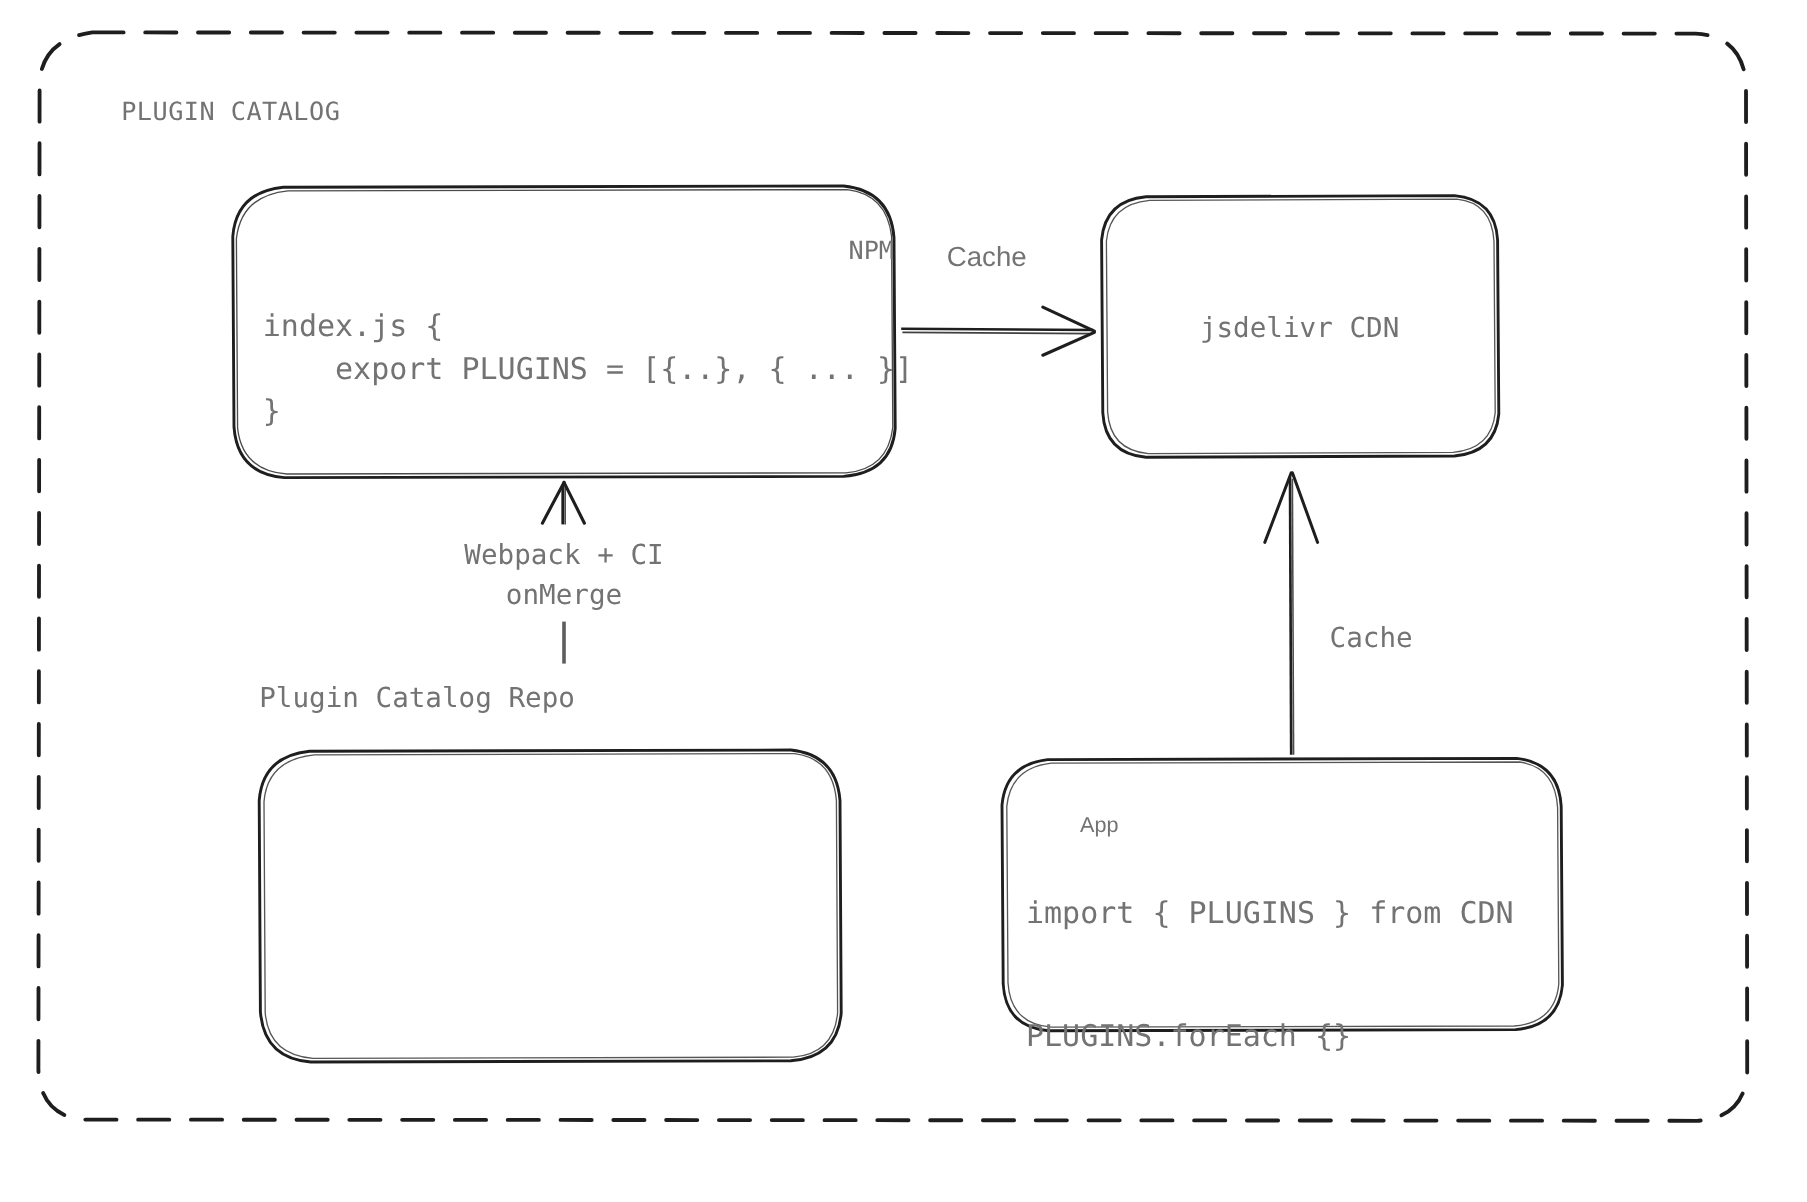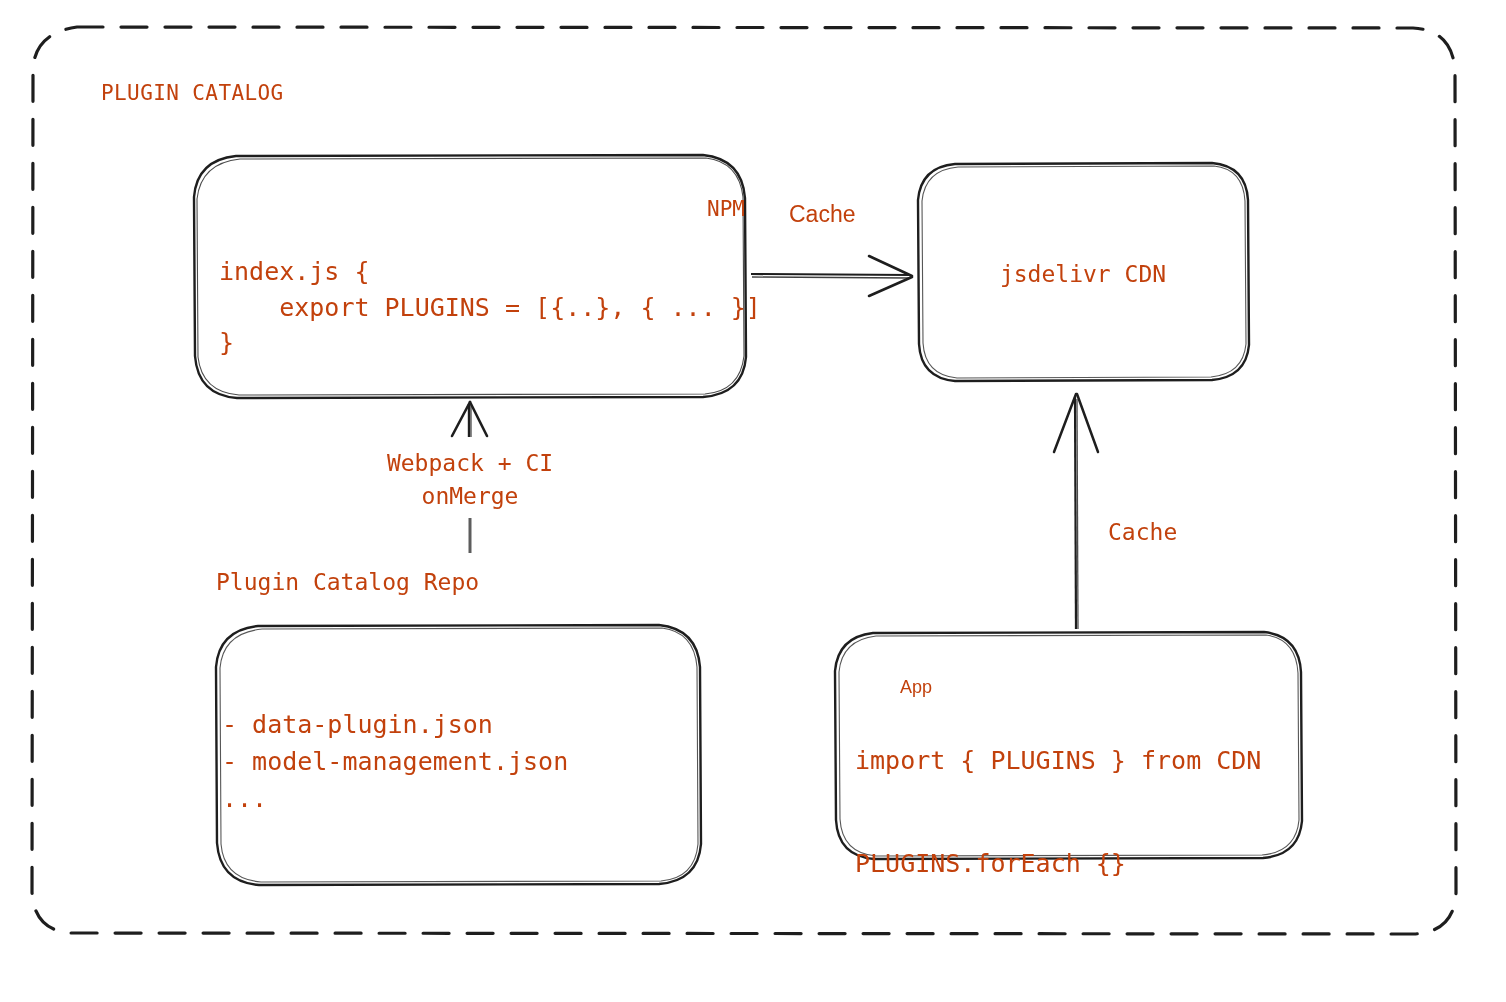--- a/index.html
+++ b/index.html
@@ -21,21 +21,21 @@
   svg.sketch {
     position: absolute;
     top: 0;
     left: 0;
     width: 1506px;
     height: 1002px;
     pointer-events: none;
   }
   .lbl {
     position: absolute;
-    color: #c2410c;
+    color: #737373;
     white-space: pre;
     line-height: 1.32;
   }
   .mono {
     font-family: "DejaVu Sans Mono", "Liberation Mono", monospace;
   }
   .sans {
     font-family: Liberation Sans, sans-serif;
   }
   
@@ -188,23 +188,20 @@
 
   <div class="lbl mono" id="cdn-title">jsdelivr CDN</div>
 
   <div class="lbl sans" id="cache-label">Cache</div>
 
   <div class="lbl mono" id="webpack-label">Webpack + CI
 onMerge</div>
 
   <div class="lbl mono" id="repo-label">Plugin Catalog Repo</div>
 
-  <div class="lbl mono" id="repo-content">- data-plugin.json
-- model-management.json
-...</div>
 
   <div class="lbl mono" id="import-label">Cache</div>
 
   <div class="lbl sans" id="app-name">App</div>
 
   <div class="lbl mono" id="app-code">import { PLUGINS } from CDN
 
 PLUGINS.forEach {}</div>
 
 </div>

